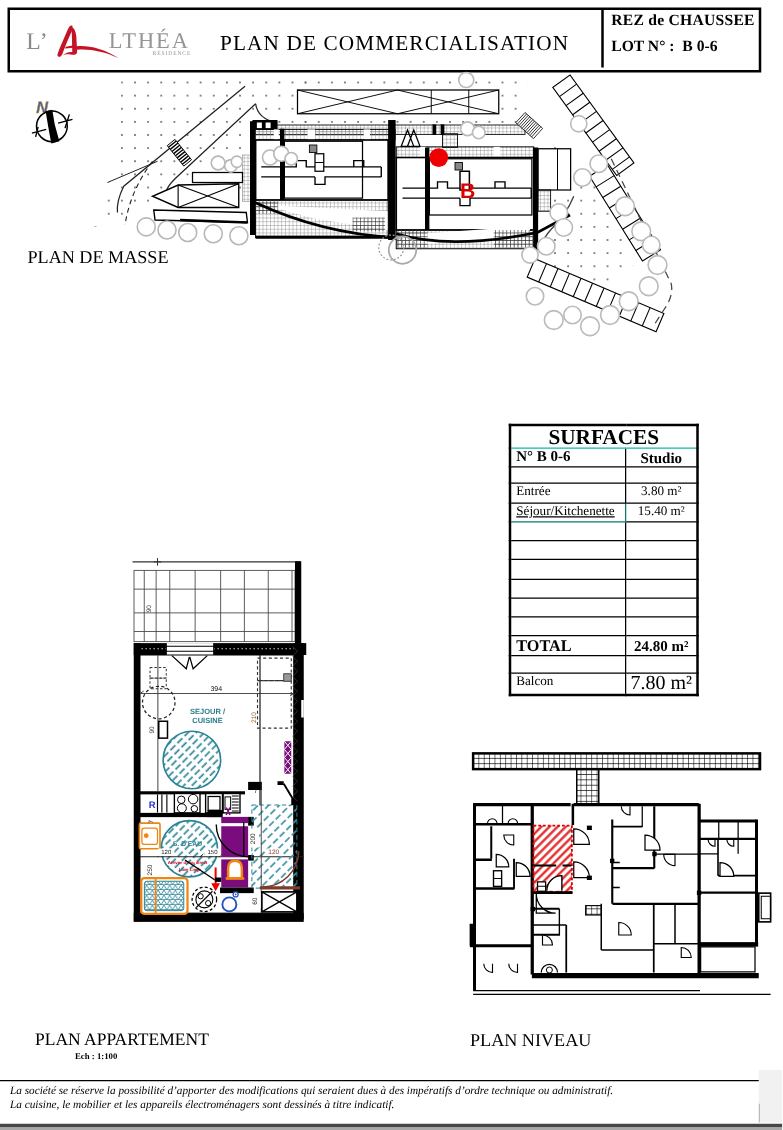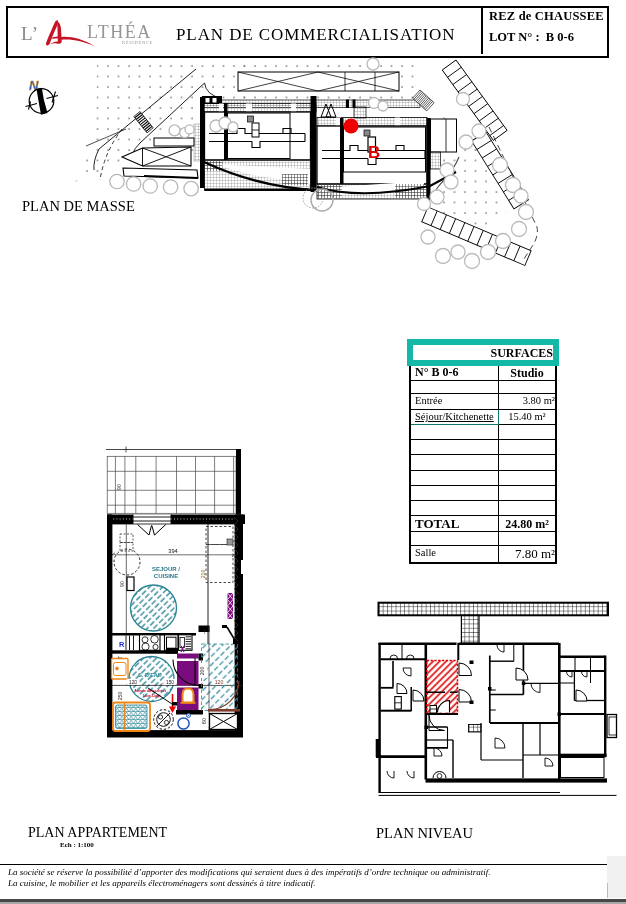--- a/index.html
+++ b/index.html
@@ -226,33 +226,33 @@
         <circle cx="374" cy="103" r="5.5"></circle>
         <circle cx="383" cy="106" r="5"></circle>
 </g>
 </svg>
 
 <div class="abs" style="left:22px;top:198px;font-size:14.5px;">PLAN DE MASSE</div>
 
 <table class="abs" style="left:407px;top:339px;width:152px;border-collapse:collapse;border:2px solid #000;font-family:'Liberation Serif',serif;" cellspacing="0">
 <tbody>
         <tr>
-          <td colspan="2" style="border:6px solid #14b8a6;text-align:right;font-weight:bold;font-size:12px;height:15px;padding:0;">SURFACES</td>
+          <td colspan="2" style="border:1px solid #14b8a6;text-align:center;font-weight:bold;font-size:17px;height:15px;padding:0;">SURFACES</td>
         </tr>
 <tr>
           <td style="border:1px solid #000;font-weight:bold;font-size:12px;height:13.5px;line-height:13px;padding:0 0 0 4px;margin-top:28px;">N° B 0-6</td>
           <td style="border:1px solid #000;font-weight:bold;font-size:12px;text-align:center;width:56px;padding:0;">Studio</td>
         </tr>
 <tr>
           <td style="border:1px solid #000;height:12.5px;padding:0;"></td>
           <td style="border:1px solid #000;padding:0;"></td>
         </tr>
 <tr>
           <td style="border:1px solid #000;font-size:10.5px;height:15px;padding:0 0 0 4px;">Entrée</td>
-          <td style="border:1px solid #000;font-size:10.5px;text-align:right;padding:0;">3.80 m²</td>
+          <td style="border:1px solid #000;font-size:10.5px;text-align:center;padding:0;">3.80 m²</td>
         </tr>
 <tr>
           <td style="border:1px solid #0f766e;font-size:10.5px;height:14px;padding:0 0 0 4px;text-decoration:underline;">Séjour/Kitchenette</td>
           <td style="border:1px solid #000;font-size:10.5px;text-align:center;padding:0;">15.40 m²</td>
         </tr>
 <tr>
           <td style="border:1px solid #000;height:14.2px;padding:0;"></td>
           <td style="border:1px solid #000;padding:0;"></td>
         </tr>
 <tr>
@@ -277,22 +277,22 @@
         </tr>
 <tr>
           <td style="border:1px solid #000;font-weight:bold;font-size:13px;height:15px;padding:0 0 0 4px;">TOTAL</td>
           <td style="border:1px solid #000;font-weight:bold;font-size:12px;text-align:center;padding:0;margin-left:33px;">24.80 m²</td>
         </tr>
 <tr>
           <td style="border:1px solid #000;height:12.5px;padding:0;"></td>
           <td style="border:1px solid #000;padding:0;"></td>
         </tr>
 <tr>
-          <td style="border:1px solid #000;font-size:10.5px;height:16px;padding:0 0 0 4px;">Salle</td>
-          <td style="border:1px solid #000;font-size:13px;text-align:right;padding:0;">7.80 m²</td>
+          <td style="border:1px solid #000;font-size:10.5px;height:16px;padding:0 0 0 4px;">Balcon</td>
+          <td style="border:1px solid #000;font-size:16px;text-align:center;padding:0;">7.80 m²</td>
         </tr>
 </tbody>
     </table>
 
 <svg class="abs" style="left:90px;top:440px;" width="170" height="310" viewBox="90 440 170 310">
 <defs>
 <pattern id="tealC" width="8" height="4.6" patternUnits="userSpaceOnUse" patternTransform="rotate(-45)">
   <line x1="0" y1="1" x2="5.6" y2="1" stroke="#2b8496" stroke-width="1.35"></line>
 </pattern>
 <pattern id="tealF" width="7.5" height="6" patternUnits="userSpaceOnUse" patternTransform="rotate(-45)">

